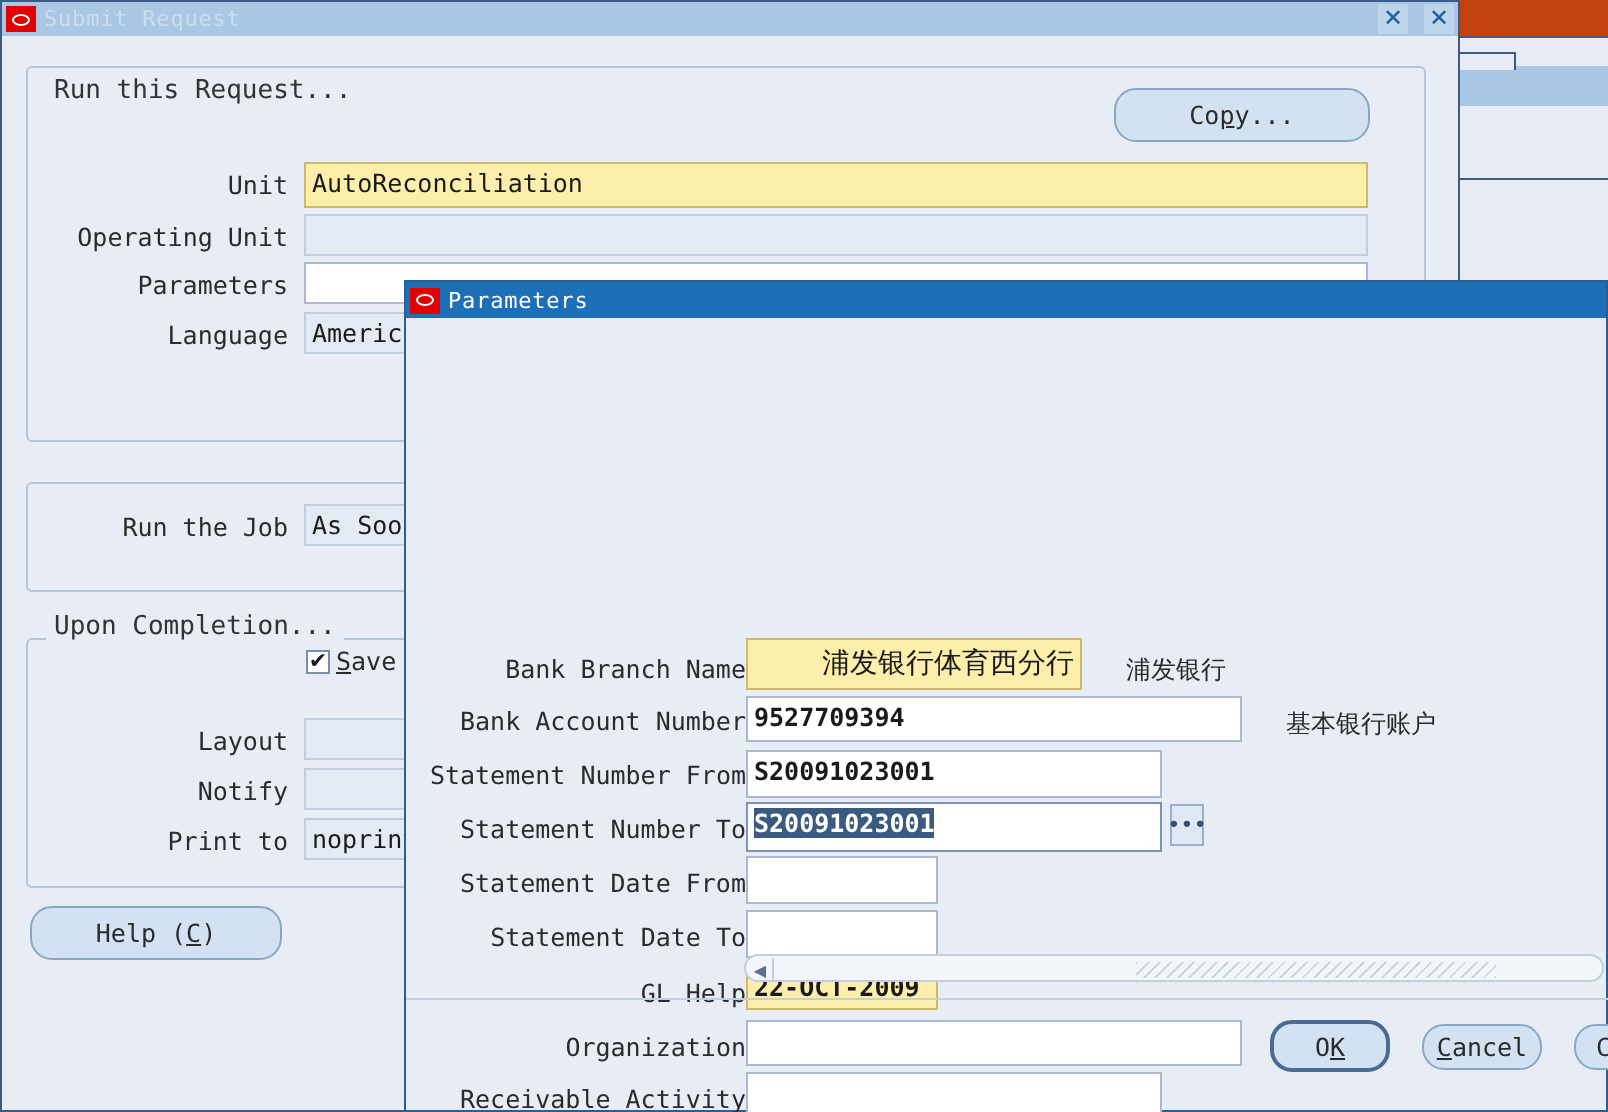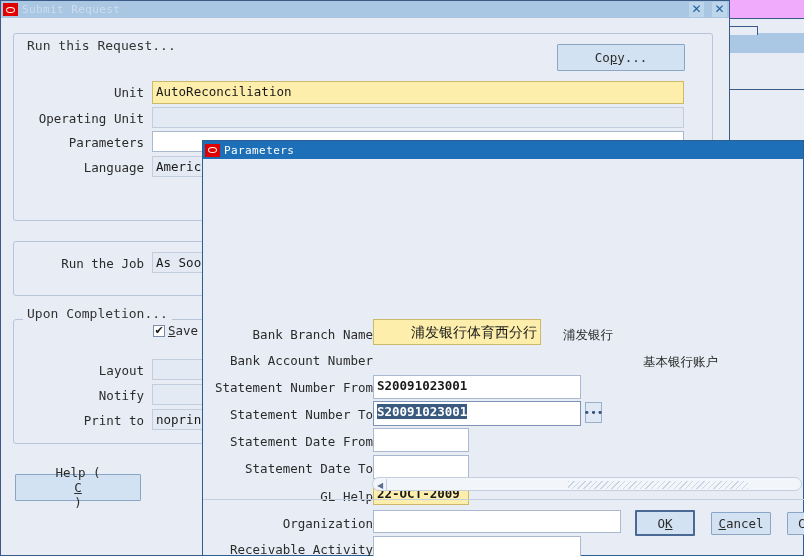--- a/index.html
+++ b/index.html
@@ -9,21 +9,21 @@
     height: 556px;
     overflow: hidden;
     background: #ffffff;
     font-family: "DejaVu Sans Mono", "Liberation Mono", monospace;
   }
 
   #root {
     position: relative;
     width: 804px;
     height: 556px;
-    background: #f0abfc;
+    background: #c2410c;
     overflow: hidden;
   }
 
   
   .bgwin {
     position: absolute;
     background: #e8edf5;
     border: 1px solid #3c5a86;
     box-sizing: border-box;
   }
@@ -137,21 +137,21 @@
   }
   .fld.sel .selspan {
     background: #3a5a80;
     color: #ffffff;
   }
 
   .btn {
     position: absolute;
     box-sizing: border-box;
     border: 1px solid #8aa6c4;
-    border-radius: 1px;
+    border-radius: 11px;
     background: #d3e2f2;
     font-size: 12.5px;
     color: #2b2b2b;
     text-align: center;
     font-family: "DejaVu Sans Mono", "Liberation Mono", monospace;
     display: flex; align-items: center; justify-content: center;
     white-space: nowrap;
   }
   .btn.default { border: 2px solid #4a6a94; }
   .btn u { text-decoration: underline; }
@@ -312,21 +312,21 @@
 
     <div class="fld-label" style="left:20px; top:362px; width:123px;">Layout</div>
     <div class="fld readonly" style="left:151px; top:358px; width:532px; height:21px;"></div>
 
     <div class="fld-label" style="left:20px; top:387px; width:123px;">Notify</div>
     <div class="fld readonly" style="left:151px; top:383px; width:532px; height:21px;"></div>
 
     <div class="fld-label" style="left:20px; top:412px; width:123px;">Print to</div>
     <div class="fld readonly" style="left:151px; top:408px; width:532px; height:21px;">noprint</div>
 
-    <div class="btn" style="left:14px; top:473px; width:126px; height:27px;flex-direction:column;">
+    <div class="btn" style="left:14px; top:452px; width:126px; height:27px;">
       <span>Help (</span>
         <u>C</u>
         <span>)</span>
     </div>
   </div>
 
   <div class="win-btn" style="left:689px; top:2px;"><span>✕</span></div>
   <div class="win-btn" style="left:712px; top:2px;"><span>✕</span></div>
 
   <div id="params-window">
@@ -336,20 +336,21 @@
           <span class="ring"></span>
         </span>
       <span id="params-title-text">Parameters</span>
     </div>
 
     <div class="fld-label" style="left:10px; top:186px; width:160px;">Bank Branch Name</div>
     <div class="fld required" style="left:170px; top:178px; width:168px; height:26px; font-family:'DejaVu Sans','Liberation Sans',sans-serif; font-size:14px; line-height:22px;text-align:right;">浦发银行体育西分行</div>
     <div class="side-note" style="left:360px; top:186px;">浦发银行</div>
 
     <div class="fld-label" style="left:10px; top:212px; width:160px;">Bank Account Number</div>
+    <div class="fld" style="left:170px; top:207px; width:248px; height:23px; font-weight:bold;">9527709394</div>
     <div class="side-note" style="left:440px; top:213px;">基本银行账户</div>
 
     <div class="fld-label" style="left:10px; top:239px; width:160px;">Statement Number From</div>
     <div class="fld" style="left:170px; top:234px; width:208px; height:24px; font-weight:bold;">S20091023001</div>
 
     <div class="fld-label" style="left:10px; top:266px; width:160px;">Statement Number To</div>
     <div class="fld sel focused" style="left:170px; top:260px; width:208px; height:25px; font-weight:bold;"><span class="selspan">S20091023001</span></div>
     <div class="lov-btn" style="left:382px; top:261px;">
         <span>•••</span>
       </div>

